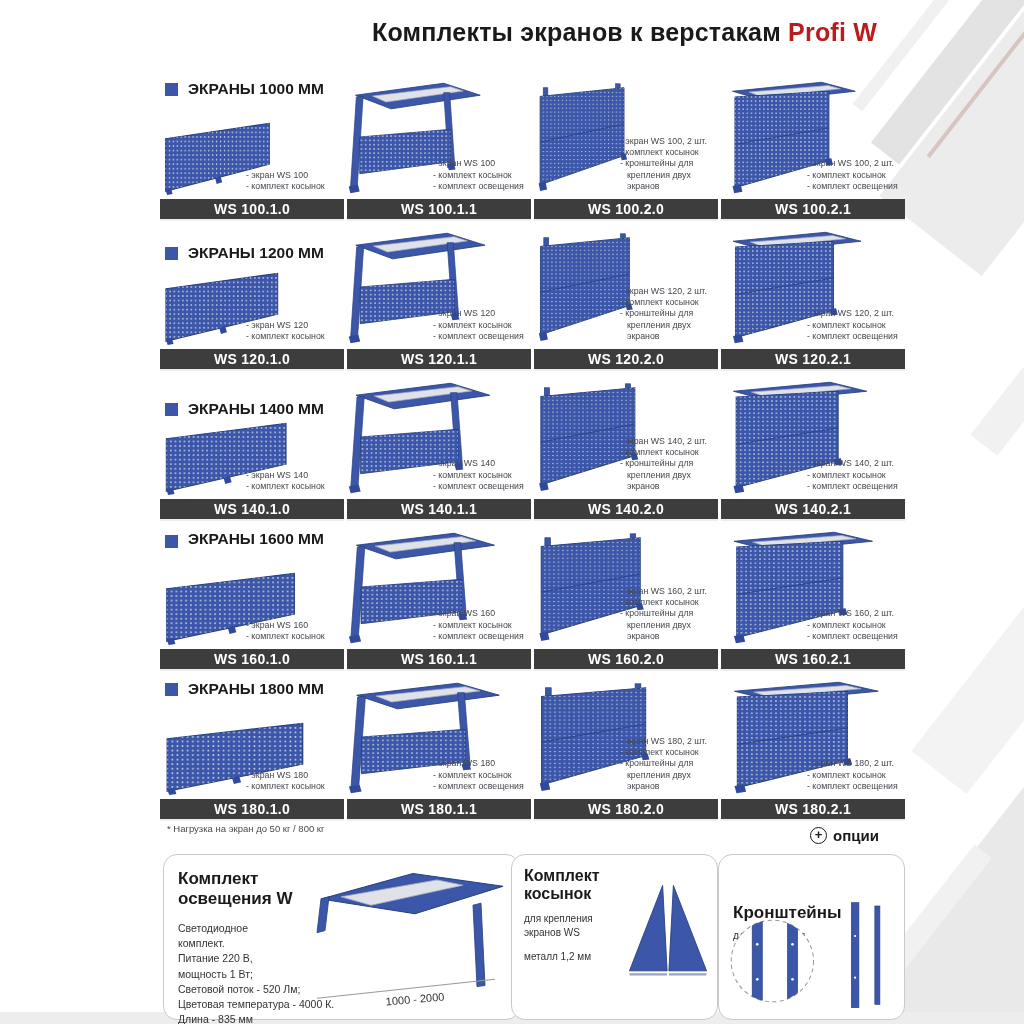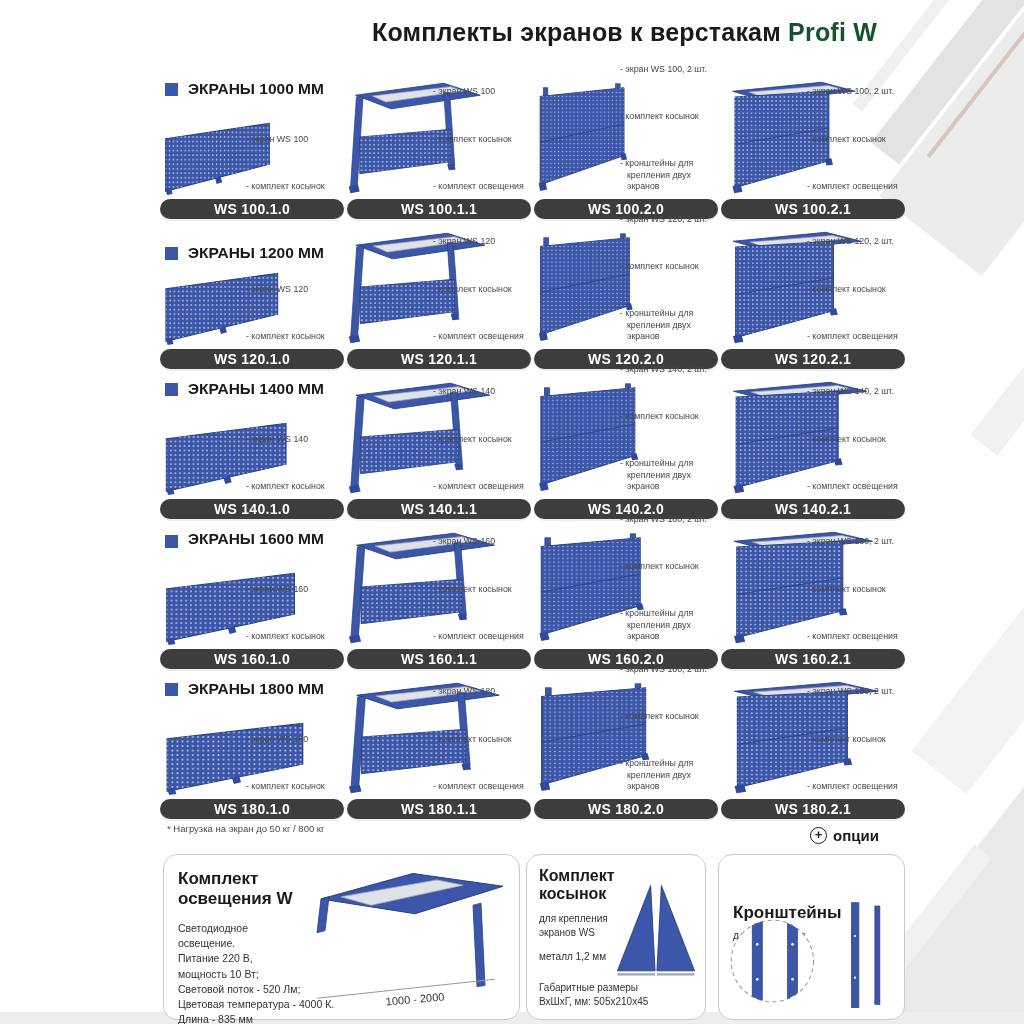--- a/index.html
+++ b/index.html
@@ -12,46 +12,46 @@
   .d3{top:-80px;right:96px;width:12px;height:210px;background:#f0f0f0;transform:rotate(38deg);}
   .d4{top:-40px;right:26px;width:4px;height:220px;background:#c8a49e;opacity:.55;transform:rotate(38deg);}
   .d5{bottom:0;left:0;width:1024px;height:12px;background:#ededed;}
   .d6{bottom:-90px;right:-70px;width:170px;height:340px;background:#e9e9e9;transform:rotate(38deg);}
   .d7{bottom:-60px;right:110px;width:22px;height:260px;background:#f1f1f1;transform:rotate(38deg);}
   .d8{top:540px;right:-30px;width:70px;height:260px;background:#f3f3f3;transform:rotate(38deg);}
   .d9{top:320px;right:-20px;width:34px;height:140px;background:#f1f1f1;transform:rotate(38deg);}
 
   .title{position:absolute;left:372px;top:18px;z-index:2;font-size:25px;font-weight:bold;
          white-space:nowrap;letter-spacing:.2px;}
-  .title .accent{color:#14532d;}
+  .title .accent{color:#b91c1c;}
 
   .section-heading{position:absolute;z-index:2;left:165px;display:flex;align-items:center;gap:10px;
          font-weight:bold;font-size:15.5px;}
   .sq{width:13px;height:13px;background:#3c57a9;display:inline-block;flex:0 0 auto;}
 
   .card{position:absolute;z-index:2;width:184px;height:141px;}
   .card .img{position:absolute;bottom:24px;left:0;}
   .card .img svg{display:block;width:100%;height:100%;}
   .bullets{position:absolute;right:2px;bottom:27px;width:96px;font-size:8.8px;line-height:1.28;color:#44474d;}
-  .bullet{padding-left:7px;text-indent:-7px;margin-top:36px;}
-  .bar{position:absolute;left:0;right:0;bottom:0;height:20px;background:#3e3d3d;border-radius:10px;
+  .bullet{padding-left:7px;text-indent:-7px;}
+  .bar{position:absolute;left:0;right:0;bottom:0;height:20px;background:#3e3d3d;border-radius:0;
        color:#fff;font-weight:bold;font-size:14px;text-align:center;line-height:20px;
        letter-spacing:.3px;box-shadow:0 2px 0 rgba(0,0,0,.07);}
 
   .footnote{position:absolute;z-index:2;left:167px;top:823px;font-size:9.5px;color:#4a4a4a;}
 
   .options-label{position:absolute;z-index:2;left:810px;top:827px;display:flex;align-items:center;gap:6px;
        font-weight:bold;font-size:15px;}
   .plus{width:17px;height:17px;border:1.6px solid #1a1a1a;border-radius:50%;box-sizing:border-box;
        font-size:13px;font-weight:bold;line-height:13px;text-align:center;}
 
   .box{position:absolute;z-index:3;top:854px;height:166px;background:#fff;border:1.5px solid #c9c9c9;
        border-radius:14px;box-sizing:border-box;}
   .box1{left:163px;width:357px;padding-left:16px;}
-  .box2{left:526px;width:180px;}
+  .box2{left:511px;width:207px;}
   .box3{left:718px;width:187px;}
   .box-title{font-weight:bold;font-size:17px;line-height:1.15;}
   .box2 .box-title{font-size:16px;}
   .box-lines{font-size:10.5px;line-height:1.35;color:#333;}
   .box2 .box-lines{font-size:10px;}
   .line{margin-bottom:1px;}
   .spacer{height:9px;}
   .b1-text{position:absolute;left:14px;top:14px;width:172px;}
   .b1-lines{margin-top:13px;}
   .b1-illu{position:absolute;right:4px;top:8px;width:200px;height:150px;}
@@ -242,21 +242,21 @@
             <polygon points="126,98 134,97 136,105 128,106" fill="#30499c"></polygon>
           </svg>
         </div>
         <div class="bullets">
           <div class="bullet">- экран WS 120, 2 шт.</div>
           <div class="bullet">- комплект косынок</div>
           <div class="bullet">- комплект освещения</div>
         </div>
         <div class="bar">WS 120.2.1</div>
       </div>
-      <div class="section-heading" style="top: 380px;">
+      <div class="section-heading" style="top: 400px;">
         <span class="sq"></span>
         <span>ЭКРАНЫ 1400 ММ</span>
       </div>
       <div class="card" style="left: 160px; top: 378px;">
         <div class="img" style="width: 136px; height: 78px;">
           <svg viewBox="0 0 150 86" preserveAspectRatio="none">
             <polygon points="7,24 139,7 139,52 7,82" fill="#3c57a9" stroke="#27407f" stroke-width="1.2"></polygon>
             <polygon points="7,24 139,7 139,52 7,82" fill="url(#dots)"></polygon>
             <polygon points="7,80 14,78 16,85 9,86" fill="#30499c"></polygon>
             <polygon points="70,67 77,65 79,72 72,74" fill="#30499c"></polygon>
@@ -487,23 +487,23 @@
   <div class="options-label">
     <span class="plus">+</span>
     <span>опции</span>
   </div>
 
   <div class="box box1">
     <div class="b1-text">
       <div class="box-title">Комплект освещения W</div>
       <div class="box-lines b1-lines">
           <div class="line">Светодиодное</div>
-          <div class="line">освещение.</div>
+          <div class="line">комплект.</div>
           <div class="line">Питание 220 В,</div>
-          <div class="line">мощность 10 Вт;</div>
+          <div class="line">мощность 1 Вт;</div>
           <div class="line">Световой поток - 520 Лм;</div>
           <div class="line">Цветовая температура - 4000 К.</div>
           <div class="line">Длина - 835 мм</div>
         </div>
     </div>
     <div class="b1-illu illu">
       <svg viewBox="0 0 200 142" preserveAspectRatio="none">
         <polygon points="6,34 98,10 188,22 100,48" fill="#3c57a9" stroke="#27407f" stroke-width="1"></polygon>
         <polygon points="26,32 122,16 148,21 56,40" fill="#dfe2e8" stroke="#a9adb8" stroke-width="0.8"></polygon>
         <polygon points="6,34 14,32 10,64 2,66" fill="#3c57a9" stroke="#27407f" stroke-width="0.8"></polygon>
@@ -517,24 +517,20 @@
   <div class="box box2">
     <div class="b2-text">
       <div class="box-title">Комплект косынок</div>
       <div class="box-lines b2-lines">
           <div class="line">для крепления</div>
           <div class="line">экранов WS</div>
           <div class="spacer"></div>
           <div class="line">металл 1,2 мм</div>
         </div>
     </div>
-    <div class="b2-footer">
-        <div class="line">Габаритные размеры</div>
-        <div class="line">ВхШхГ, мм: 505х210х45</div>
-      </div>
     <div class="b2-illu illu">
       <svg viewBox="0 0 96 118" preserveAspectRatio="none">
         <polygon points="42,5 47,100 5,100" fill="#3c57a9" stroke="#27407f" stroke-width="1"></polygon>
         <polygon points="54,5 49,100 91,100" fill="#3c57a9" stroke="#27407f" stroke-width="1"></polygon>
         <line x1="5" y1="104" x2="47" y2="104" stroke="#9aa3c2" stroke-width="2.5"></line>
         <line x1="49" y1="104" x2="91" y2="104" stroke="#9aa3c2" stroke-width="2.5"></line>
       </svg>
     </div>
   </div>
 

